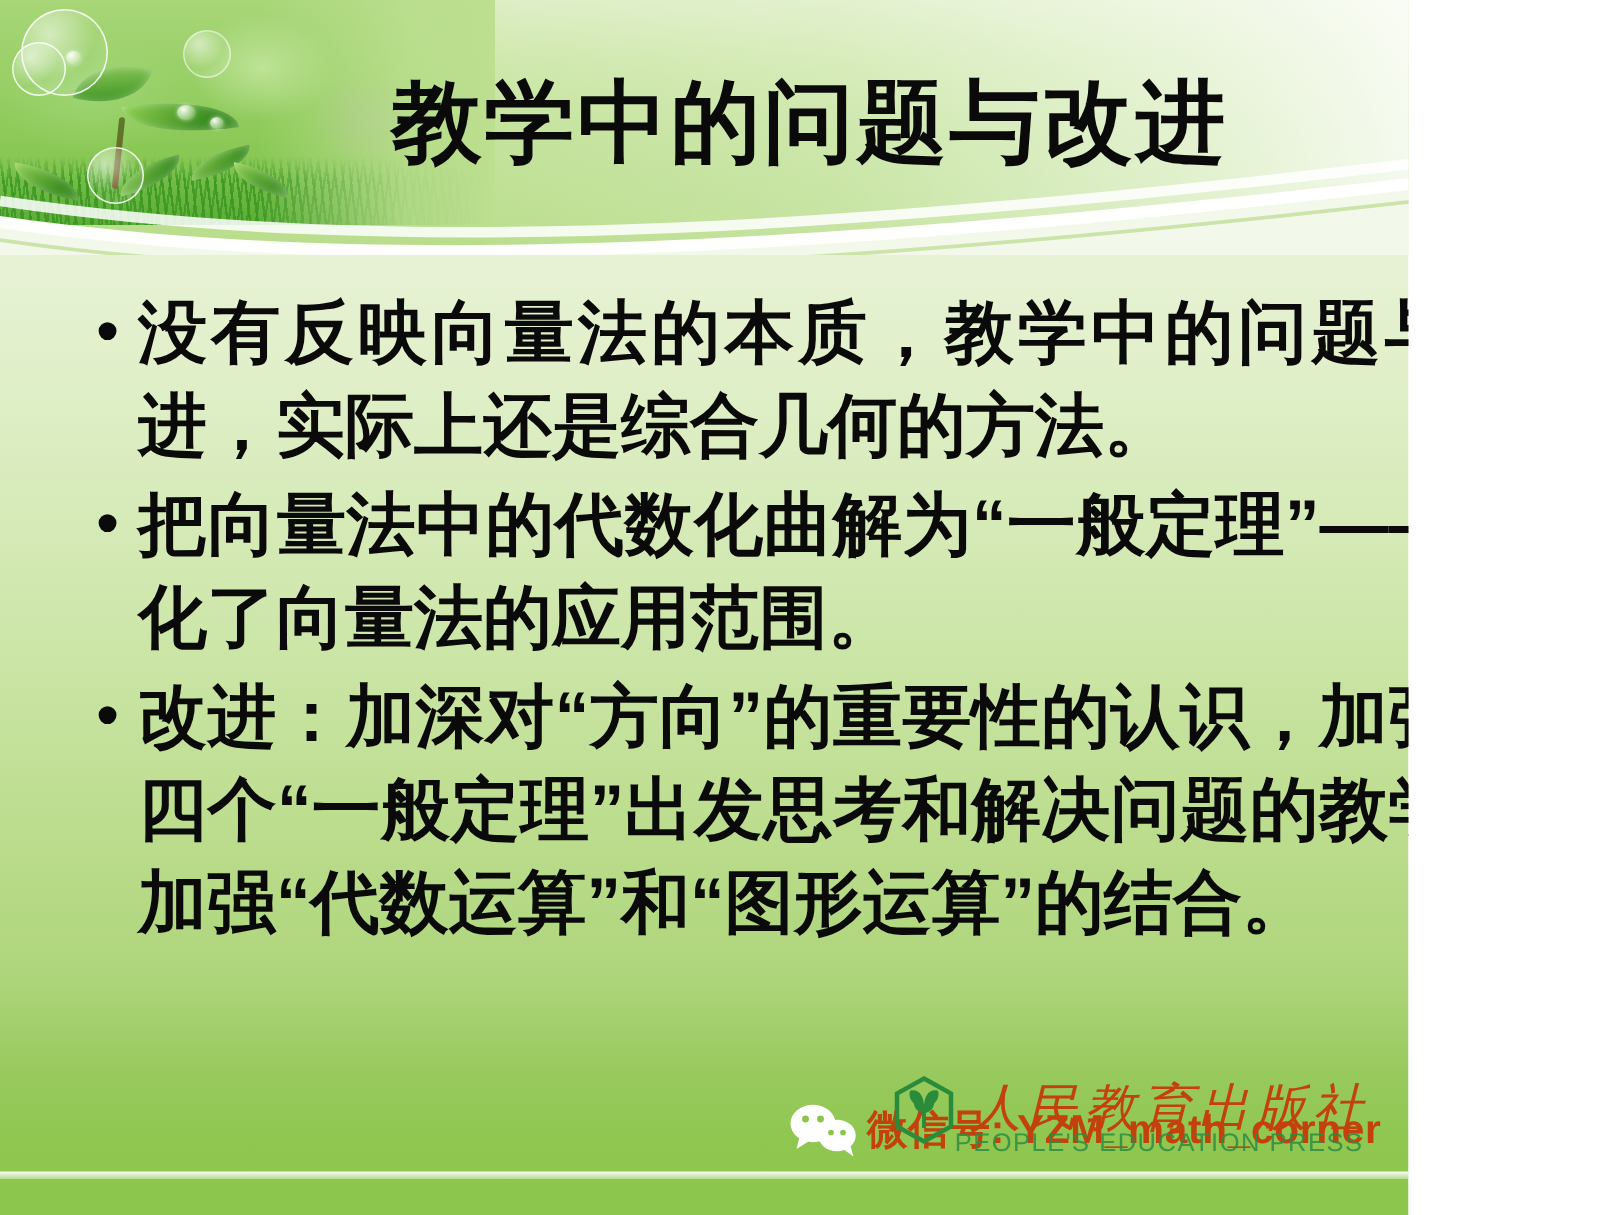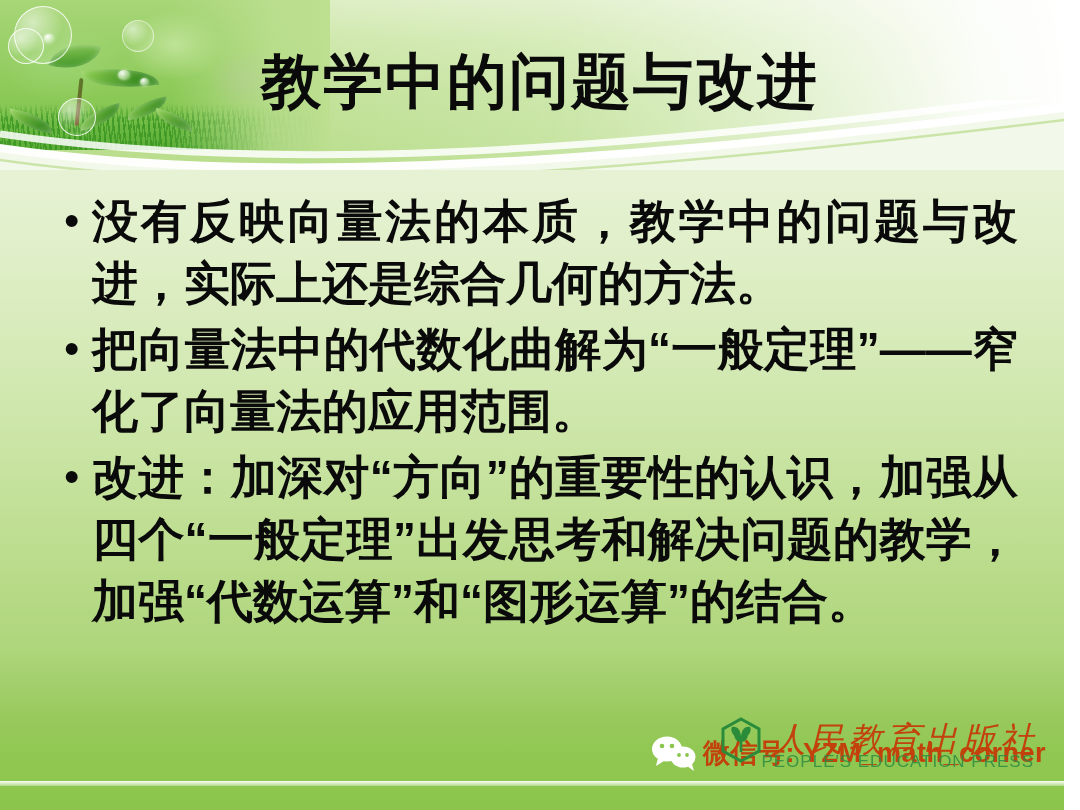--- a/index.html
+++ b/index.html
@@ -6,21 +6,21 @@
     margin: 0;
     padding: 0;
     background: #ffffff;
   }
   body {
     font-family: "Liberation Sans", "DejaVu Sans", sans-serif;
   }
 
   .slide {
     position: relative;
-    width: 1064px;
+    width: 939px;
     height: 810px;
     overflow: hidden;
     background: #ffffff;
   }
 
   
   .slide-bg {
     position: absolute;
     inset: 0;
     background: linear-gradient(to bottom,

